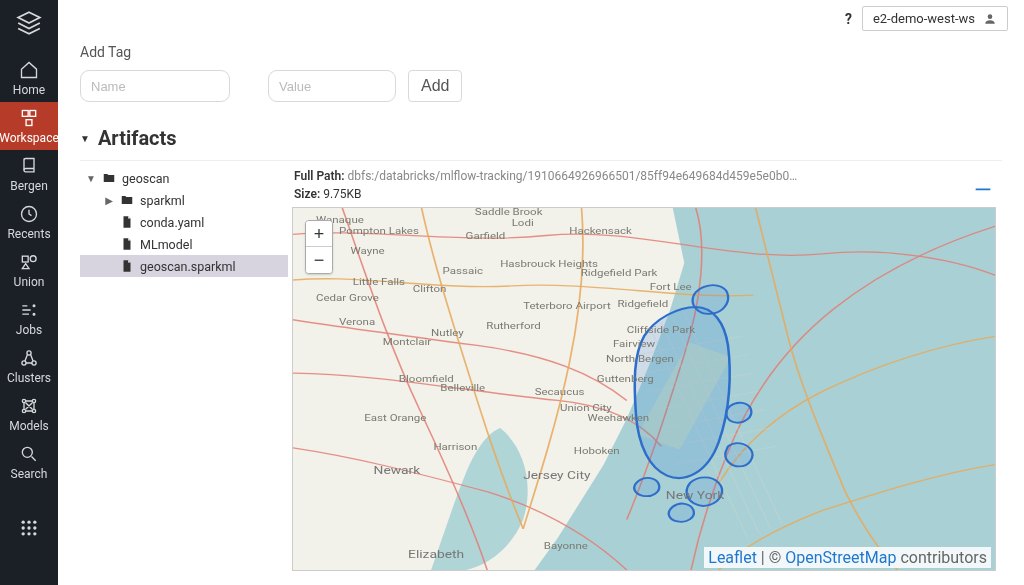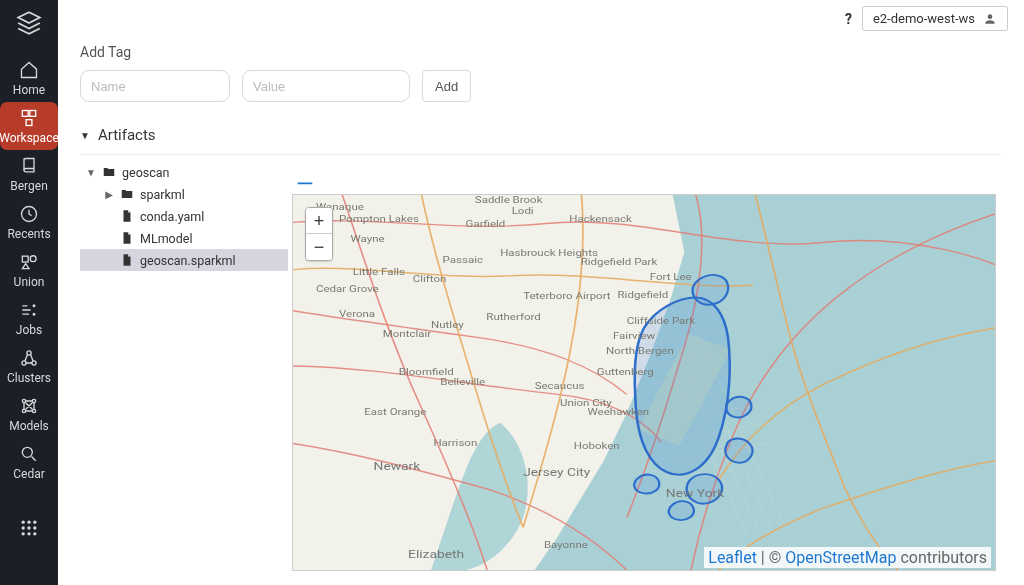--- a/index.html
+++ b/index.html
@@ -1,44 +1,44 @@
 <!DOCTYPE html>
 <html><head>
 <meta charset="utf-8">
 <style>
 * { box-sizing: border-box; margin: 0; padding: 0; }
 body { font-family: -apple-system, BlinkMacSystemFont, "Segoe UI", Roboto, sans-serif; font-size: 13px; color: #333; overflow: hidden; }
 .app { display: flex; width: 1024px; height: 585px; background: #fff; }
 .sidebar { width: 58px; background: #1b2026; display: flex; flex-direction: column; align-items: center; padding-top: 10px; }
 .sidebar .logo { width: 26px; height: 26px; margin-bottom: 18px; display:flex; align-items:center; justify-content:center; }
 .sidebar .nav-item { width: 58px; height: 48px; display:flex; flex-direction:column; align-items:center; justify-content:center; color:#d6d8db; cursor:pointer; }
-.sidebar .nav-item.active { background:#b73b29; color:#fff;border-radius:7px; }
+.sidebar .nav-item.active { background:#b73b29; color:#fff; }
 .sidebar .nav-icon { width:20px; height:20px; }
 .sidebar .nav-label { font-size:12px; margin-top:4px; text-align:center; line-height:1; }
 .sidebar .nav-item:last-child { margin-top: 18px; }
 .sidebar .grid-icon-item { margin-top: 14px; }
 
 .main { flex:1; display:flex; flex-direction:column; position:relative; }
 .topbar { position:absolute; top:6px; right:16px; display:flex; align-items:center; gap:10px; z-index:5; }
 .topbar .help { font-weight:bold; font-size:14px; color:#333; cursor:pointer; }
 .workspace-pill { border:1px solid #ccc; border-radius:2px; padding:4px 10px; display:flex; align-items:center; gap:8px; font-size:13px; color:#333; background:#fff; cursor:pointer; }
 .workspace-pill svg { width:14px; height:14px; fill:#666; }
 
 .content { padding: 44px 22px 8px 22px; flex:1; display:flex; flex-direction:column; overflow:hidden; }
 .section-title { font-size:14px; color:#555; margin-bottom:10px; }
 .addtag-row { display:flex; gap:12px; align-items:center; margin-bottom:24px; }
 .addtag-row input { height:32px; border:1px solid #d9d9d9; border-radius:9px; padding:0 10px; font-size:13px; color:#555; }
 .addtag-row input::placeholder { color:#bbb; }
 .addtag-row .name-input { width:150px; }
-.addtag-row .value-input { width:168px; }
-.addtag-row button { height:32px; padding:0 12px; border:1px solid #d9d9d9; background:#fff; border-radius:4px; cursor:pointer; font-size:13px; color:#555; }
+.addtag-row .value-input { width:128px;margin-left:26px; }
+.addtag-row button { height:32px; padding:0 12px; border:1px solid #d9d9d9; background:#fff; border-radius:4px; cursor:pointer; font-size:16px; color:#555; }
 
 .artifacts-header { display:flex; align-items:center; gap:8px; margin-bottom:10px; }
 .artifacts-header .caret { font-size:10px; color:#333; cursor:pointer; }
-.artifacts-header .title { font-size:15px; color:#333; }
+.artifacts-header .title { font-size:20px; color:#333;font-weight:bold; }
 
 .artifacts-body { display:flex; flex:1; border-top:1px solid #eee; min-height:0; }
 .tree { width:208px; padding-top:6px; font-size:12.5px; color:#333; }
 .tree .row { display:flex; align-items:center; gap:6px; height:22px; padding-left:6px; cursor:pointer; }
 .tree .row .caret-sm { width:10px; font-size:10px; color:#666; display:inline-block; text-align:center; }
 .tree .row .folder-icon, .tree .row .file-icon { width:14px; height:14px; }
 .tree .row.selected { background:#d7d4e0; }
 .tree .indent-1 { padding-left:24px; }
 
 .viewer { flex:1; display:flex; flex-direction:column; min-width:0; }
@@ -143,21 +143,21 @@
           <circle cx="18" cy="18" r="2"></circle>
           <path d="M8 6h8M6 8v8M18 8v8M8 18h8M8 8l8 8M16 8l-8 8"></path>
         </svg>
       <span class="nav-label">Models</span>
     </div>
     <div class="nav-item">
       <svg class="nav-icon" viewBox="0 0 24 24" fill="none" stroke="currentColor" stroke-width="1.6">
           <circle cx="10" cy="10" r="6"></circle>
           <path d="M15 15l5 5"></path>
         </svg>
-      <span class="nav-label">Cedar</span>
+      <span class="nav-label">Search</span>
     </div>
     <div class="nav-item grid-icon-item">
       <svg class="nav-icon" viewBox="0 0 24 24" fill="currentColor">
           <circle cx="5" cy="5" r="2"></circle>
           <circle cx="12" cy="5" r="2"></circle>
           <circle cx="19" cy="5" r="2"></circle>
           <circle cx="5" cy="12" r="2"></circle>
           <circle cx="12" cy="12" r="2"></circle>
           <circle cx="19" cy="12" r="2"></circle>
           <circle cx="5" cy="19" r="2"></circle>
@@ -228,20 +228,30 @@
             <svg class="file-icon" viewBox="0 0 24 24" fill="#333">
                 <path d="M6 2h8l4 4v16H6z"></path>
                 <path d="M14 2v4h4" fill="#fff"></path>
               </svg>
             <span>geoscan.sparkml</span>
           </div>
         </div>
 
         <div class="viewer">
           <div class="viewer-header">
+            <div class="meta">
+              <div>
+                <span class="label">Full Path:</span>
+                <span class="path">dbfs:/databricks/mlflow-tracking/1910664926966501/85ff94e649684d459e5e0b0…</span>
+              </div>
+              <div>
+                <span class="label">Size:</span>
+                <span>9.75KB</span>
+              </div>
+            </div>
             <div class="download">
               <svg viewBox="0 0 24 24">
                   <path d="M12 3v11m0 0l-4-4m4 4l4-4M4 19h16v2H4z"></path>
                 </svg>
             </div>
           </div>
 
           <div class="map-wrap">
             <div class="map-bg">
               <div class="land"></div>

